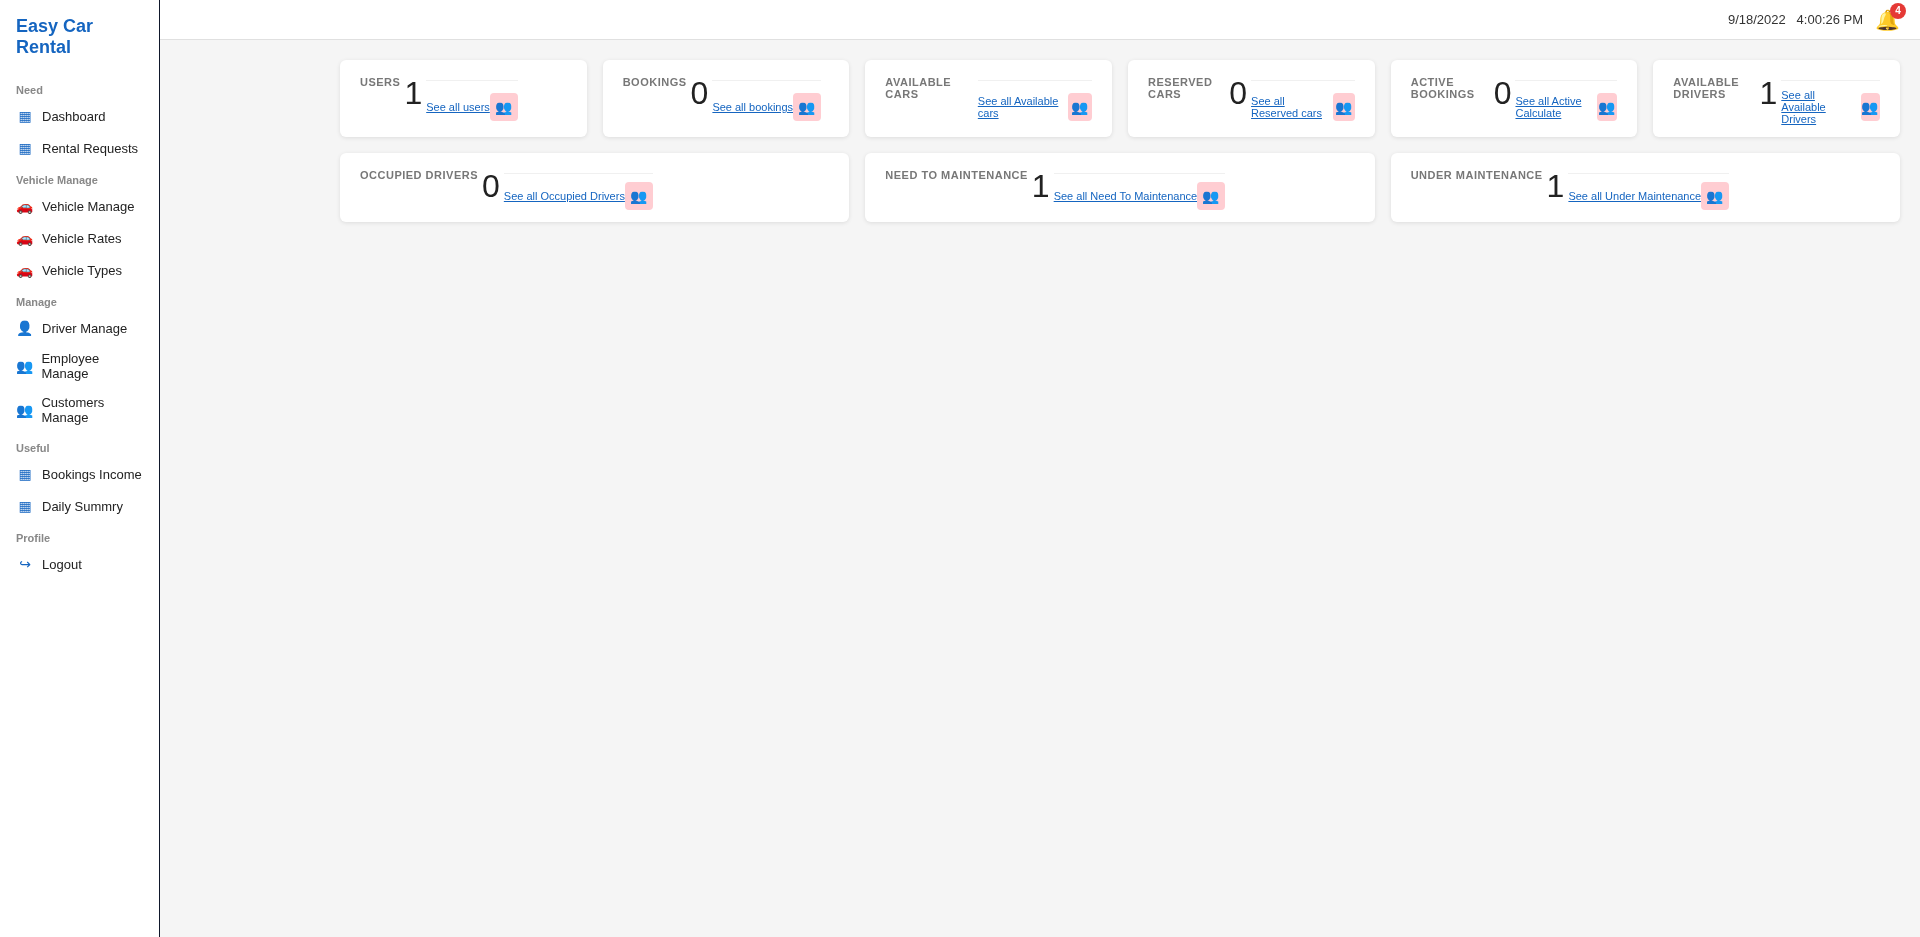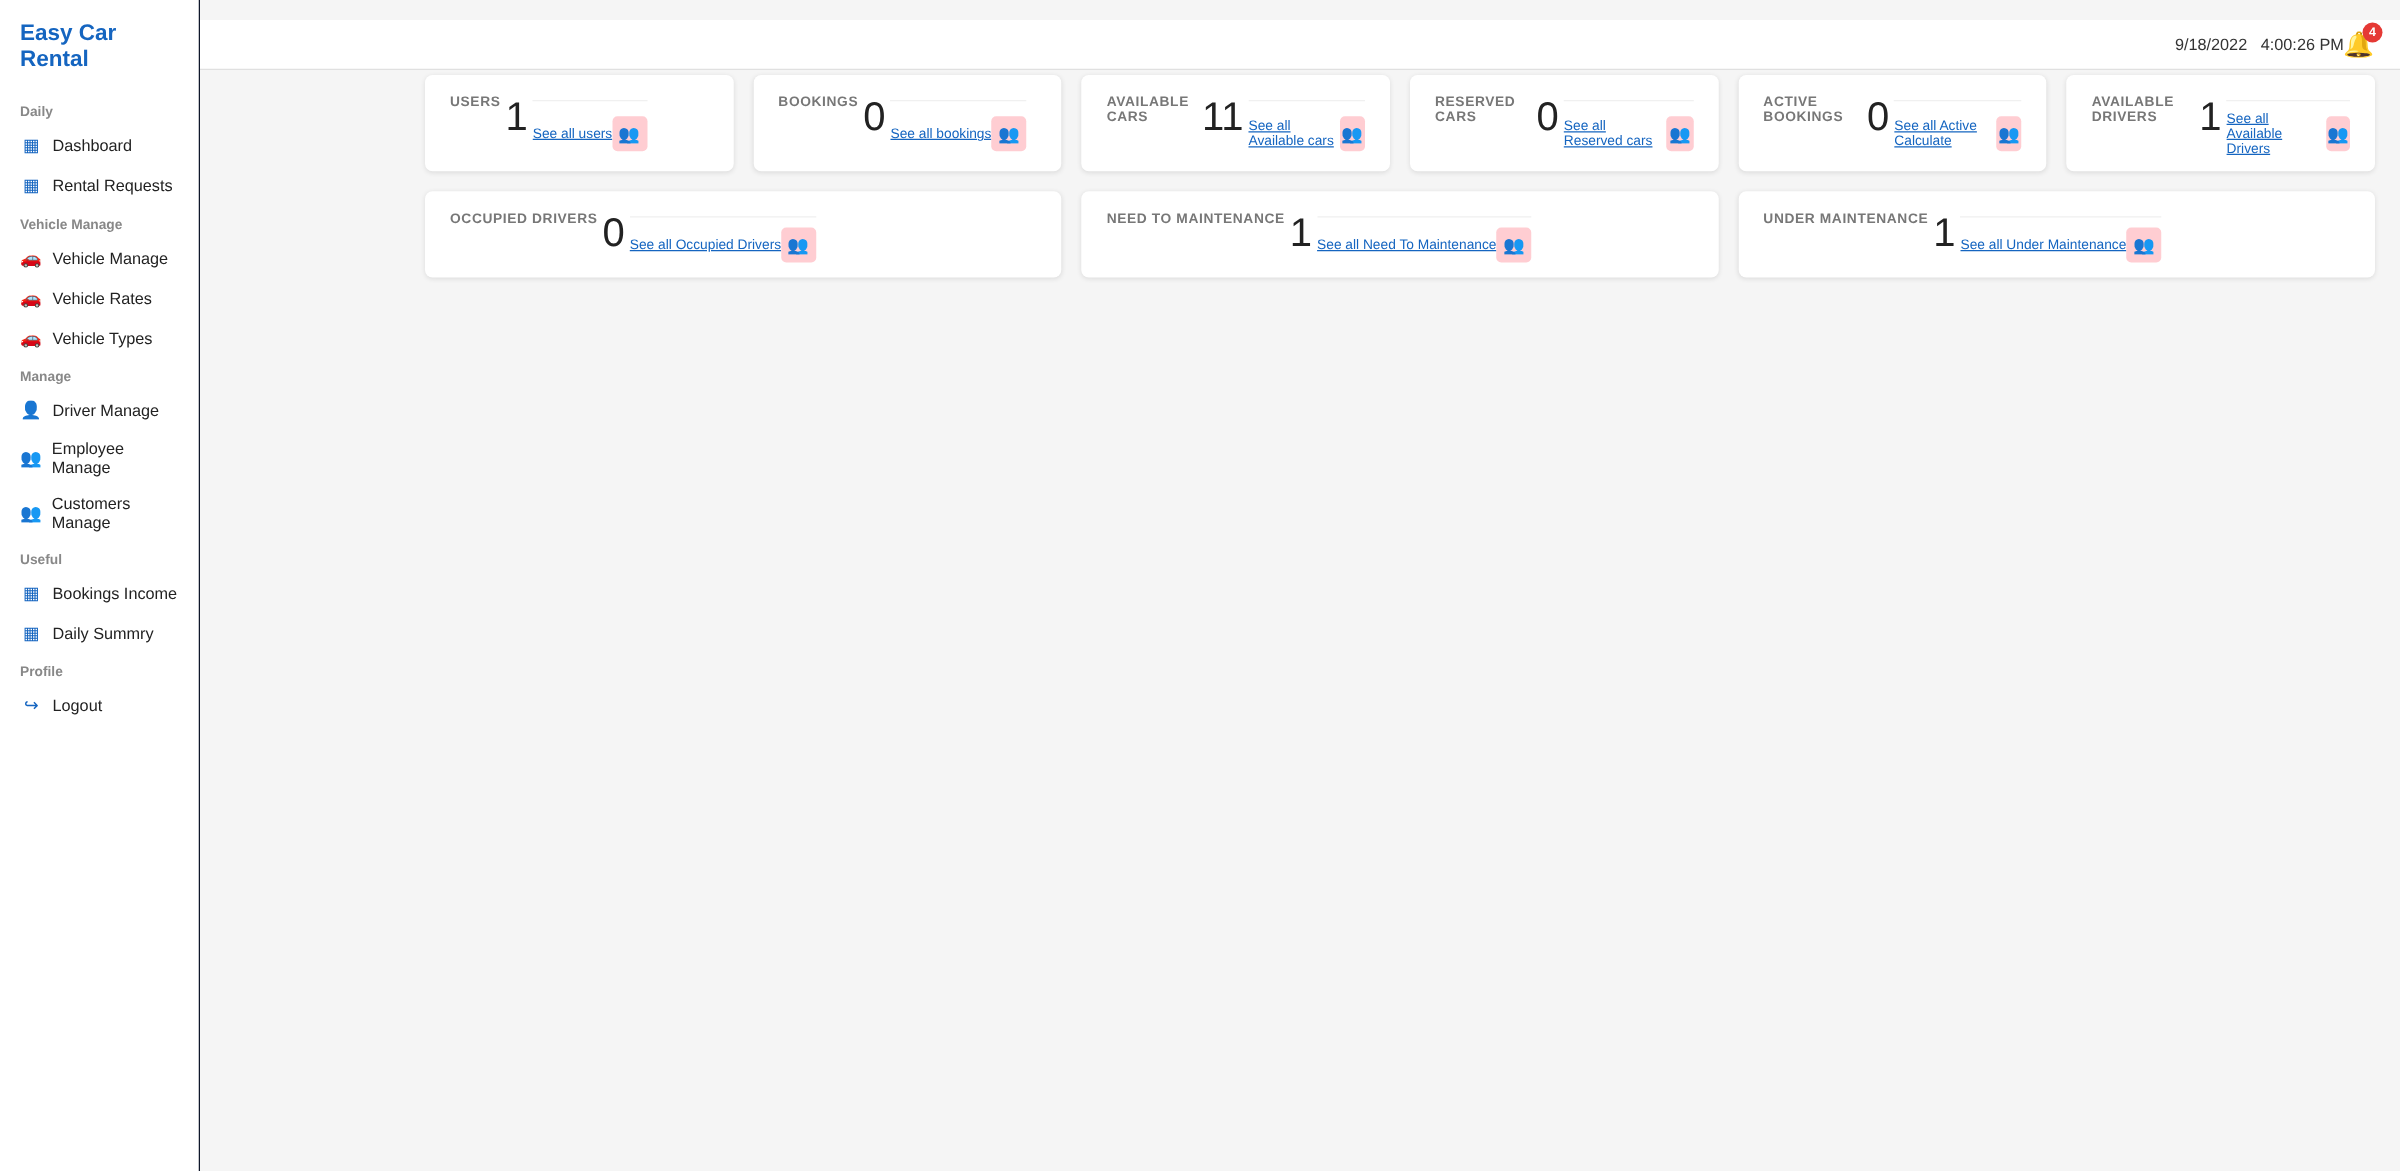--- a/index.html
+++ b/index.html
@@ -45,28 +45,29 @@
       display: inline-flex;
       align-items: center;
       justify-content: center;
       color: #1565c0;
       font-size: 14px;
     }
 
     
     #header {
       position: fixed;
-      top: 16px; left: 160px; right: 0;
+      top: 0; left: 160px; right: 0;
       height: 40px;
       background: #fff;
       border-bottom: 1px solid #e0e0e0;
       display: flex;
       align-items: center;
       justify-content: flex-end;
       padding: 0 20px;
+      gap: 12px;
       z-index: 100;
     }
     .header-datetime {
       font-size: 13px;
       color: #333;
     }
     .bell-icon-wrapper {
       position: relative;
       cursor: pointer;
     }
@@ -154,21 +155,21 @@
       font-size: 14px;
       cursor: pointer;
     }
   </style>
 </head>
 <body>
 
 <nav id="sidebar">
   <div class="sidebar-logo">Easy Car Rental</div>
 
-<div class="sidebar-section-label">Daily</div>
+<div class="sidebar-section-label">Need</div>
     <div class="sidebar-item">
       <span class="icon">▦</span>
       <span>Dashboard</span>
     </div>
     <div class="sidebar-item">
       <span class="icon">▦</span>
       <span>Rental Requests</span>
     </div>
     <div class="sidebar-section-label">Vehicle Manage</div>
     <div class="sidebar-item">
@@ -237,21 +238,20 @@
       <div class="stat-card">
         <div class="card-label">BOOKINGS</div>
         <div class="card-value">0</div>
         <div class="card-footer">
           <span class="card-link">See all bookings</span>
           <div class="card-icon-btn">👥</div>
         </div>
       </div>
       <div class="stat-card">
         <div class="card-label">AVAILABLE CARS</div>
-        <div class="card-value">11</div>
         <div class="card-footer">
           <span class="card-link">See all Available cars</span>
           <div class="card-icon-btn">👥</div>
         </div>
       </div>
       <div class="stat-card">
         <div class="card-label">RESERVED CARS</div>
         <div class="card-value">0</div>
         <div class="card-footer">
           <span class="card-link">See all Reserved cars</span>

